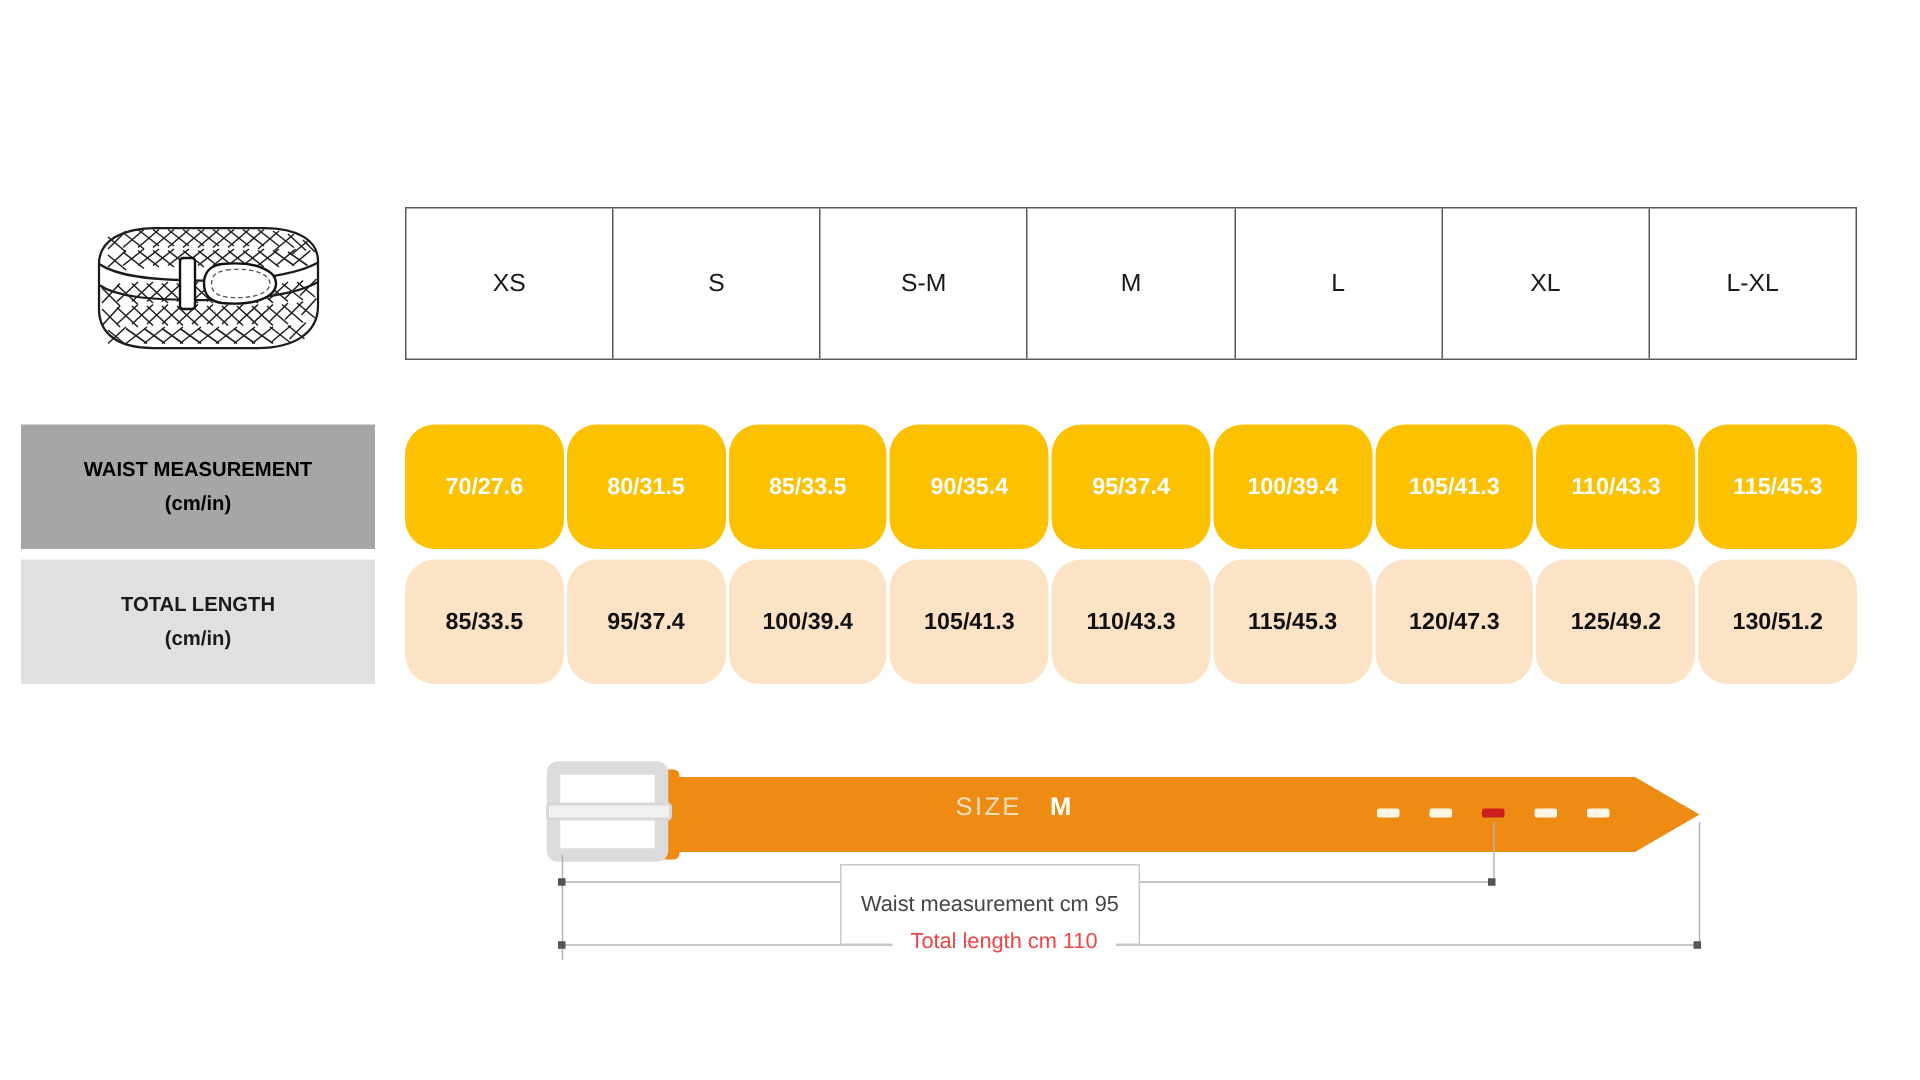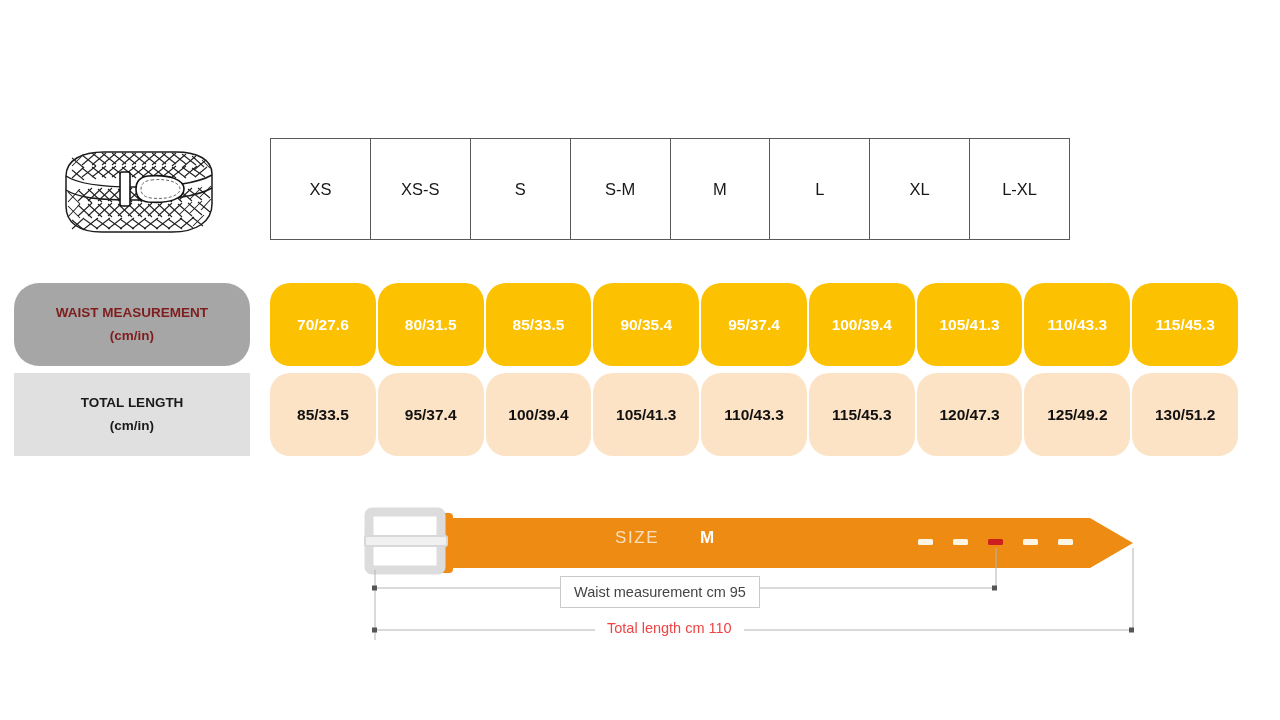--- a/index.html
+++ b/index.html
@@ -22,21 +22,21 @@
     top: 142px;
     width: 170px;
     height: 100px;
   }
 
   
   #size-table {
     position: absolute;
     left: 270px;
     top: 138px;
-    width: 800px;
+    width: 968px;
     height: 102px;
     display: flex;
     border: 1.6px solid #595959;
     box-sizing: border-box;
     background: #ffffff;
   }
   #size-table .hcell {
     flex: 1 1 0;
     border-right: 1.3px solid #595959;
     display: flex;
@@ -67,22 +67,21 @@
     align-items: center;
     justify-content: center;
     text-align: center;
     font-weight: bold;
     font-size: 13.5px;
     line-height: 1.65;
     box-sizing: border-box;
   }
   #row-waist .row-label {
     background: #a6a6a6;
-    color: #7f1d1d;
-    border-radius: 25px;
+    color: #000000;
   }
   #row-total .row-label {
     background: #e0e0e0;
     color: #1a1a1a;
   }
   .row-gap {
     flex: 0 0 20px;
     background: #ffffff;
   }
   .cells {
@@ -113,41 +112,41 @@
   
   #belt-diagram {
     position: absolute;
     left: 355px;
     top: 500px;
     width: 800px;
     height: 150px;
   }
   #belt-size-text {
     position: absolute;
-    left: 260px;
+    left: 282px;
     top: 28px;
     font-size: 17px;
     letter-spacing: 1.6px;
     color: rgba(255,255,255,0.72);
     pointer-events: none;
   }
   #belt-size-value {
     position: absolute;
     left: 345px;
     top: 28px;
     font-size: 17px;
     font-weight: bold;
     color: #ffffff;
     pointer-events: none;
   }
   #waist-label-box {
     position: absolute;
     left: 205px;
     top: 76px;
-    padding: 7px 13px;
+    padding: 18px 13px;
     background: #ffffff;
     border: 1px solid #c9c9c9;
     font-size: 14.5px;
     color: #454545;
     white-space: nowrap;
   }
   #total-label-box {
     position: absolute;
     left: 240px;
     top: 118px;
@@ -204,21 +203,20 @@
     <g>
       <rect x="68" y="30" width="10" height="34" rx="2" fill="#ffffff" stroke="#111111" stroke-width="1.6"></rect>
       <path d="M96,34 C118,32 132,38 132,47 C132,56 118,62 96,60 C88,59 84,54 84,47 C84,40 88,35 96,34 Z" fill="#ffffff" stroke="#111111" stroke-width="1.6"></path>
       <path d="M99,38 C117,36 128,41 128,47 C128,53 117,58 99,56 C92,55 89,52 89,47 C89,42 92,39 99,38 Z" fill="none" stroke="#555555" stroke-width="0.9" stroke-dasharray="3 2"></path>
     </g>
   </svg>
 </div>
 
 <div id="size-table">
   <div class="hcell">XS</div>
-  <div class="hcell">XS-S</div>
   <div class="hcell">S</div>
   <div class="hcell">S-M</div>
   <div class="hcell">M</div>
   <div class="hcell">L</div>
   <div class="hcell">XL</div>
   <div class="hcell">L-XL</div>
 </div>
 
 <div class="meas-row" id="row-waist">
   <div class="row-label">

